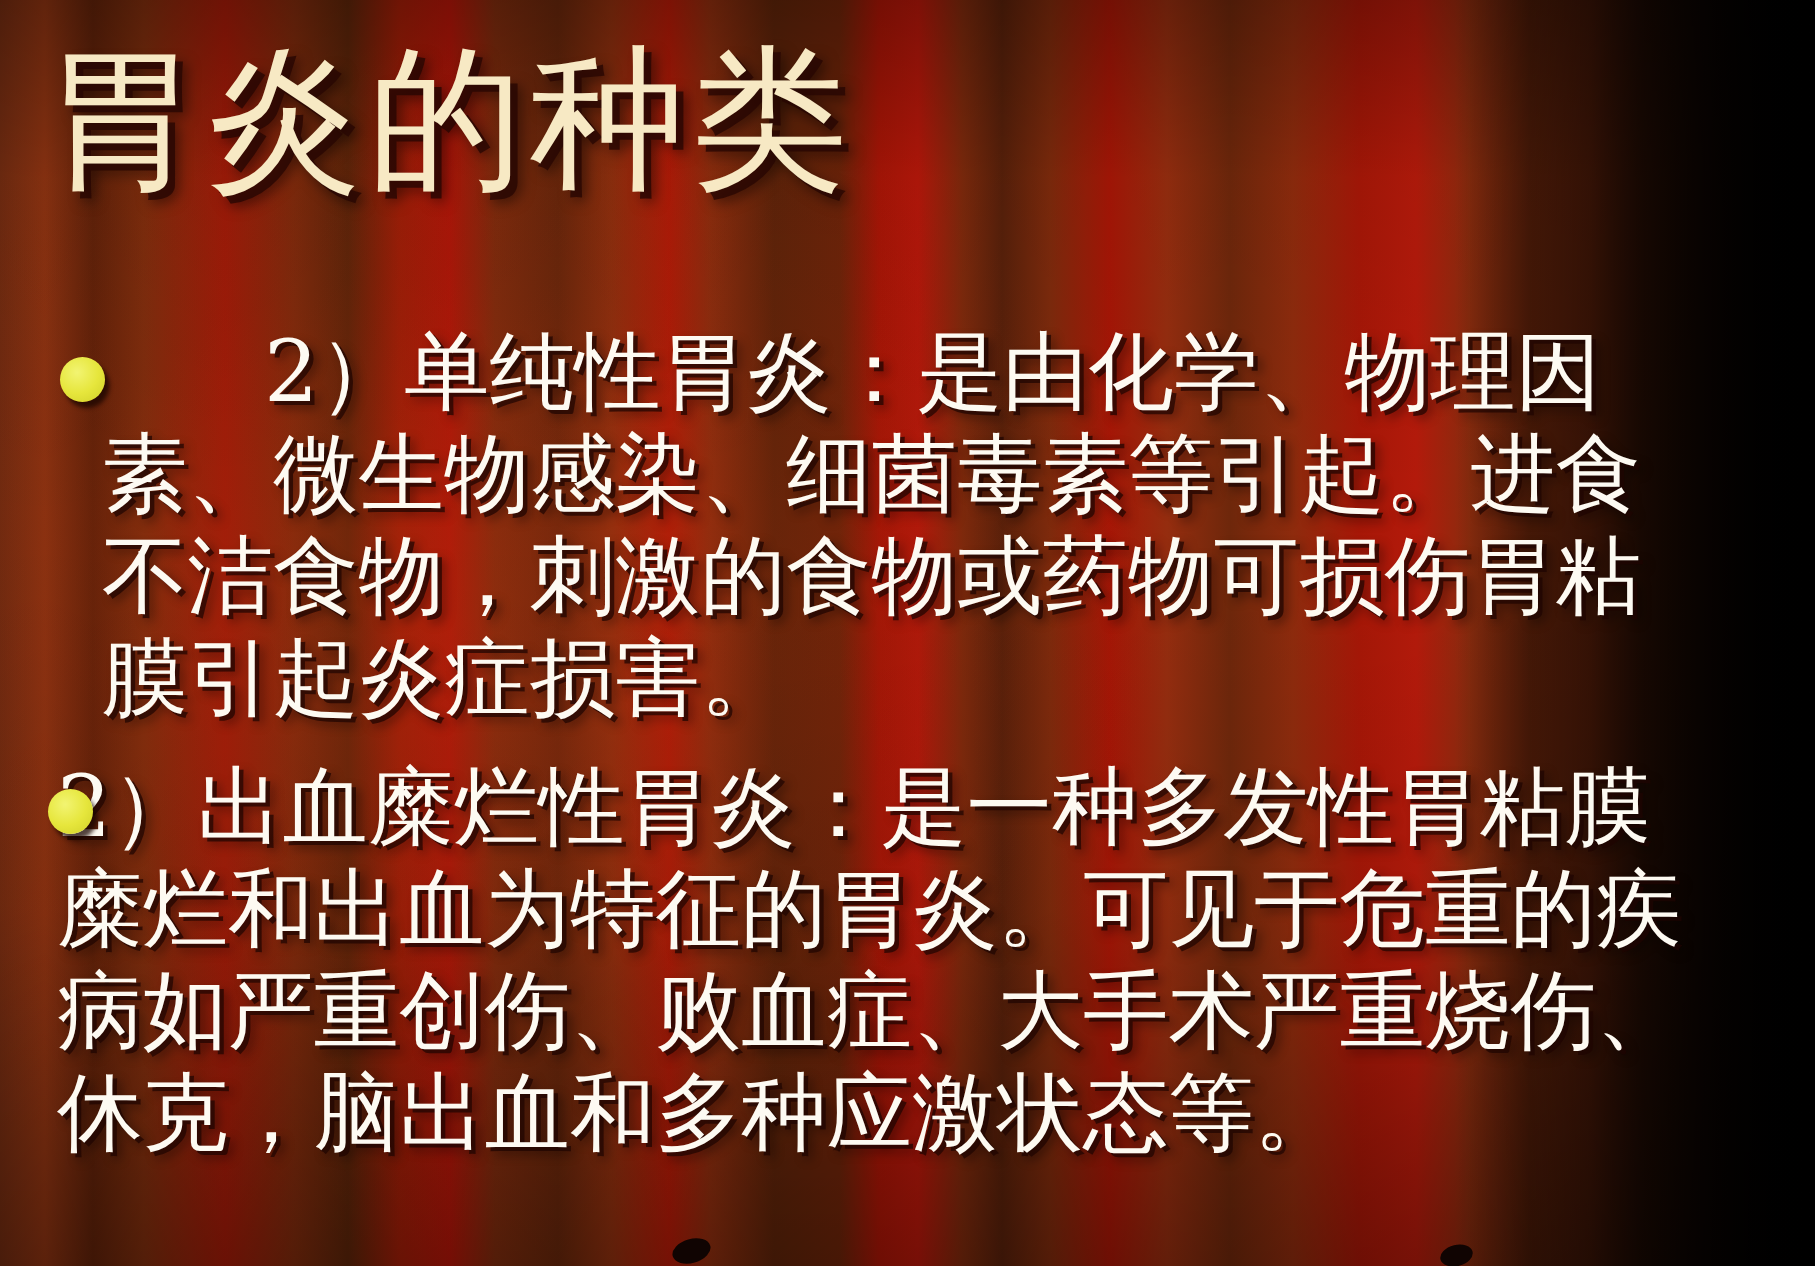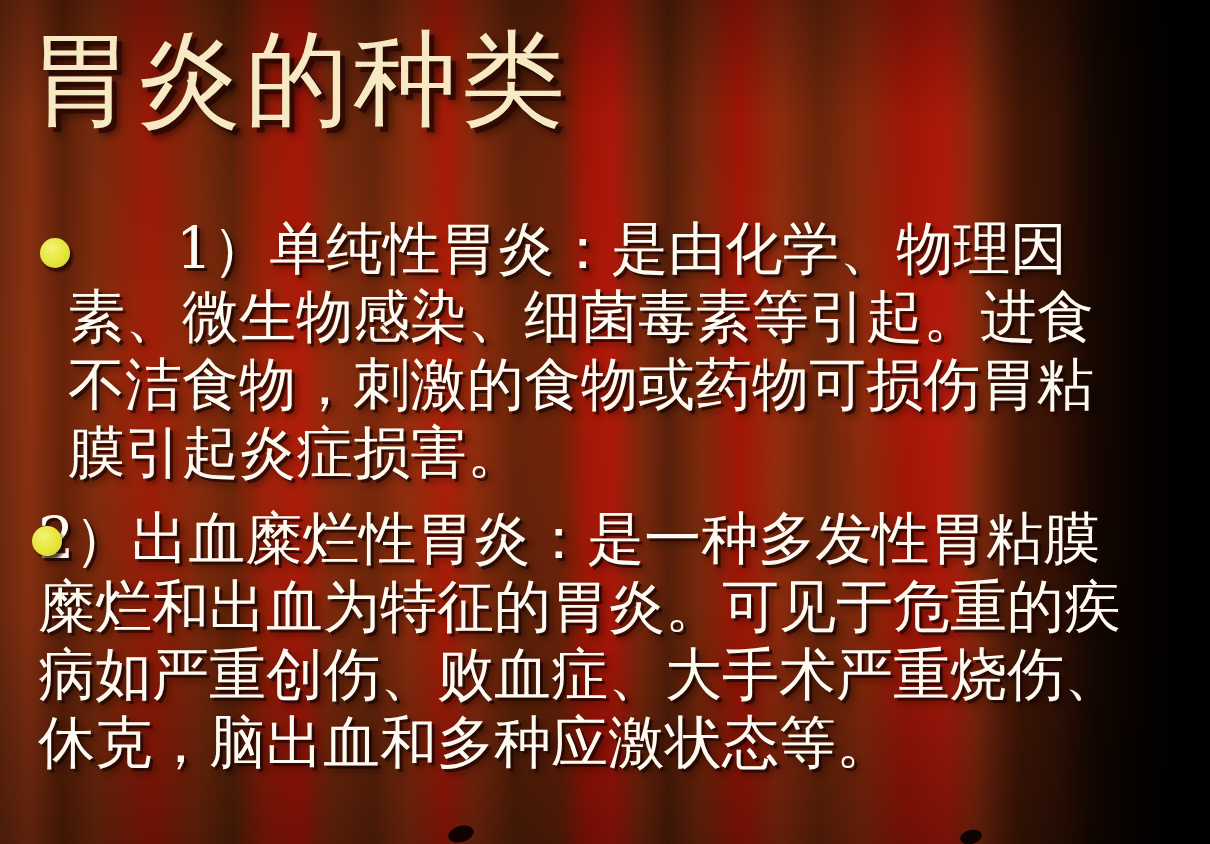--- a/index.html
+++ b/index.html
@@ -183,21 +183,21 @@
   <div class="bg-rightfade"></div>
 
   <div class="content">
 
     <div class="slide-title">胃炎的种类</div>
 
     <div class="body-block">
 
       <div class="bullet-row">
         <span class="bullet-dot first"></span>
-        <p class="para"><span class="lead-indent"></span><span>1）单纯性胃炎：是由化学、物理因素、微生物感染、细菌毒素等引起。进食不洁食物，刺激的食物或药物可损伤胃粘膜引起炎症损害。</span></p>
+        <p class="para"><span class="lead-indent"></span><span>2）单纯性胃炎：是由化学、物理因素、微生物感染、细菌毒素等引起。进食不洁食物，刺激的食物或药物可损伤胃粘膜引起炎症损害。</span></p>
       </div>
 
       <div class="bullet-row">
         <span class="bullet-dot second"></span>
         <p class="para para-2">2）出血糜烂性胃炎：是一种多发性胃粘膜糜烂和出血为特征的胃炎。可见于危重的疾病如严重创伤、败血症、大手术严重烧伤、休克，脑出血和多种应激状态等。</p>
       </div>
 
     </div>
   </div>
 

